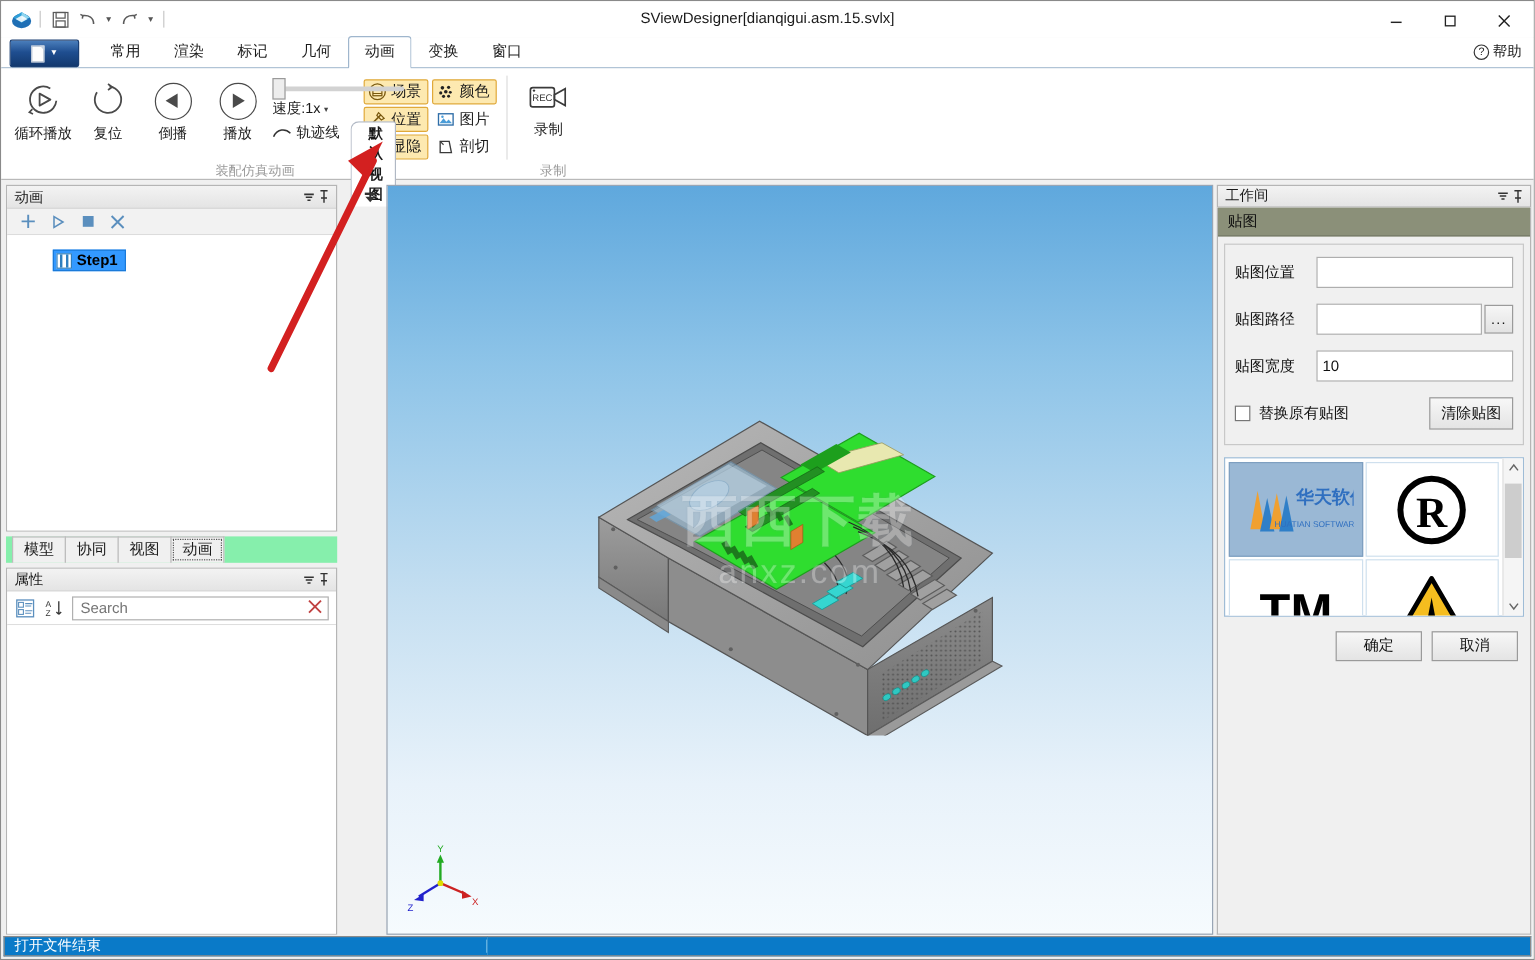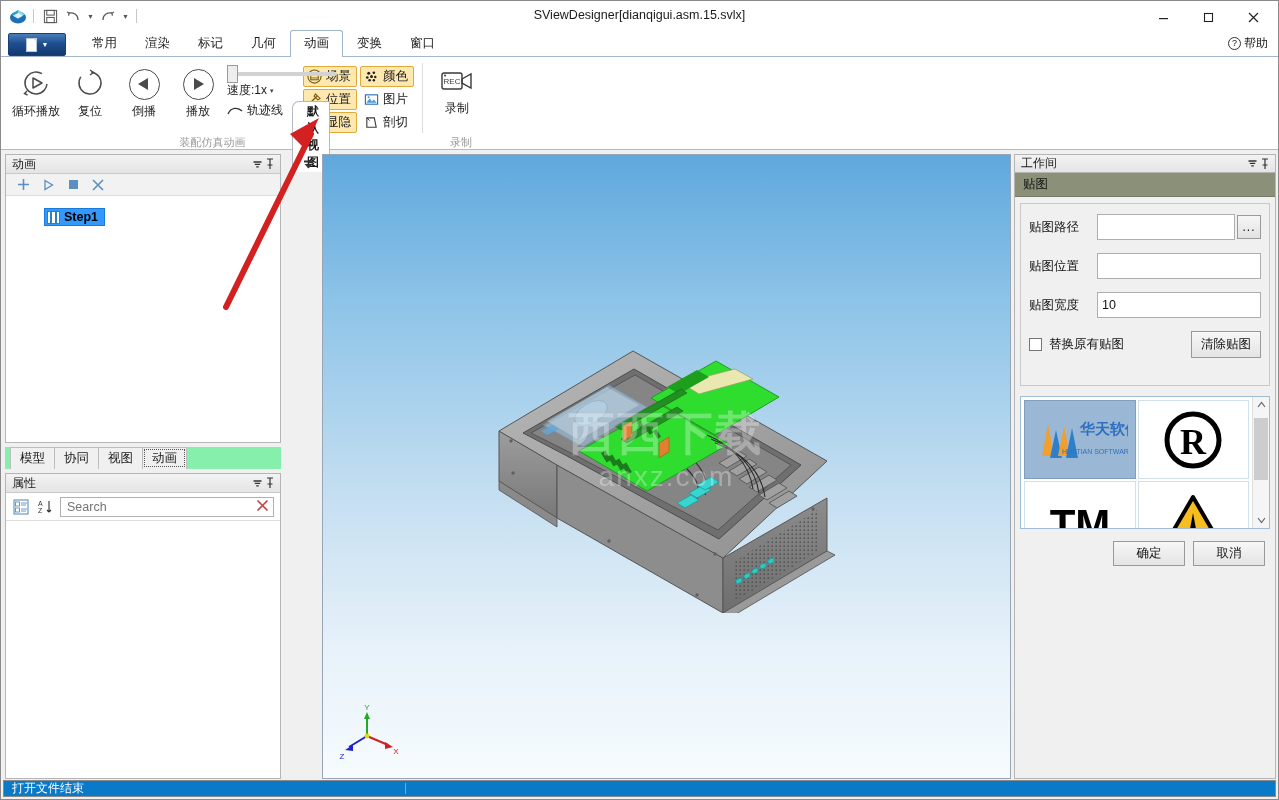--- a/index.html
+++ b/index.html
@@ -456,21 +456,21 @@
   }
   .dotbtn {
     width: 24px; height: 24px;
     margin-left: 2px;
     background: linear-gradient(#f6f6f6,#e2e2e2);
     border: 1px solid #9a9a9a;
     display: flex; align-items: center; justify-content: center;
     font-size: 12px; color: #111;
     letter-spacing: 1px;
   }
-  .frow-last { display:flex; align-items:center; margin-bottom:15px;justify-content:space-between; }
+  .frow-last { display:flex; align-items:center; margin-bottom:0;justify-content:space-between; }
   .chk { width: 13px; height: 13px; border: 1px solid #767676; background:#fff; margin-right:7px; flex:0 0 13px;}
   .chk-lbl { font-size: 12.5px; color: #111; flex:1;}
   .btn {
     background: linear-gradient(#f7f7f7,#e4e4e4);
     border: 1px solid #9a9a9a;
     font-size: 12.5px;
     color: #111;
     padding: 4px 9px;
     display:flex;align-items:center;justify-content:center;
   }
@@ -1023,27 +1023,27 @@
               <path d="M2 1 H8 M5 1 V7 M2.5 7 H7.5 M5 7 V11" stroke="#333" stroke-width="1.2" fill="none"></path>
             </svg>
         </span>
       </div>
 
       <div class="wsbody">
         <div class="ws-subhead">贴图</div>
 
         <div class="ws-form">
           <div class="frow">
+            <span class="flabel">贴图位置</span>
+            <span class="finput"></span>
+          </div>
+          <div class="frow">
             <span class="flabel">贴图路径</span>
             <span class="finput"></span>
             <span class="dotbtn">...</span>
-          </div>
-          <div class="frow">
-            <span class="flabel">贴图位置</span>
-            <span class="finput"></span>
           </div>
           <div class="frow">
             <span class="flabel">贴图宽度</span>
             <span class="finput">10</span>
           </div>
           <div class="frow-last">
             <span class="chk"></span>
             <span class="chk-lbl">替换原有贴图</span>
             <span class="btn">清除贴图</span>
           </div>

